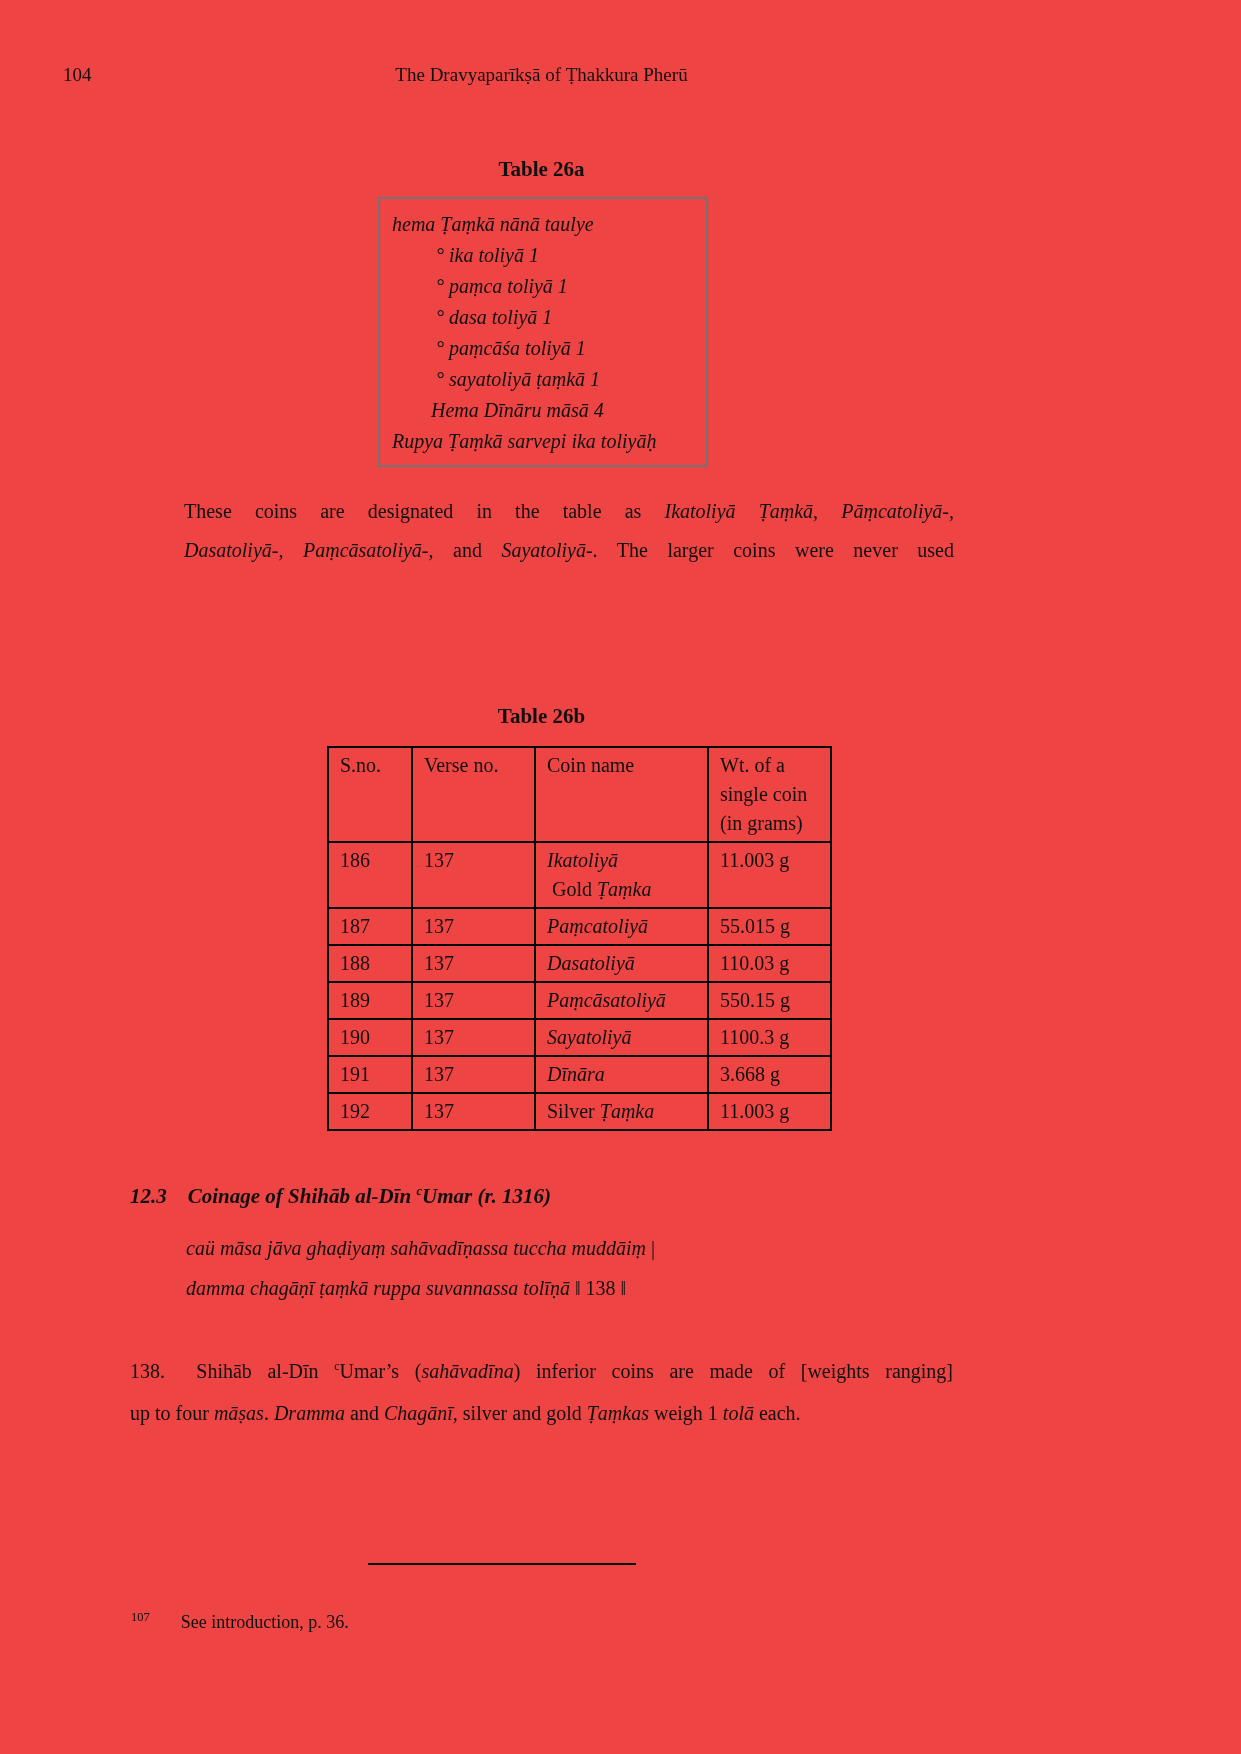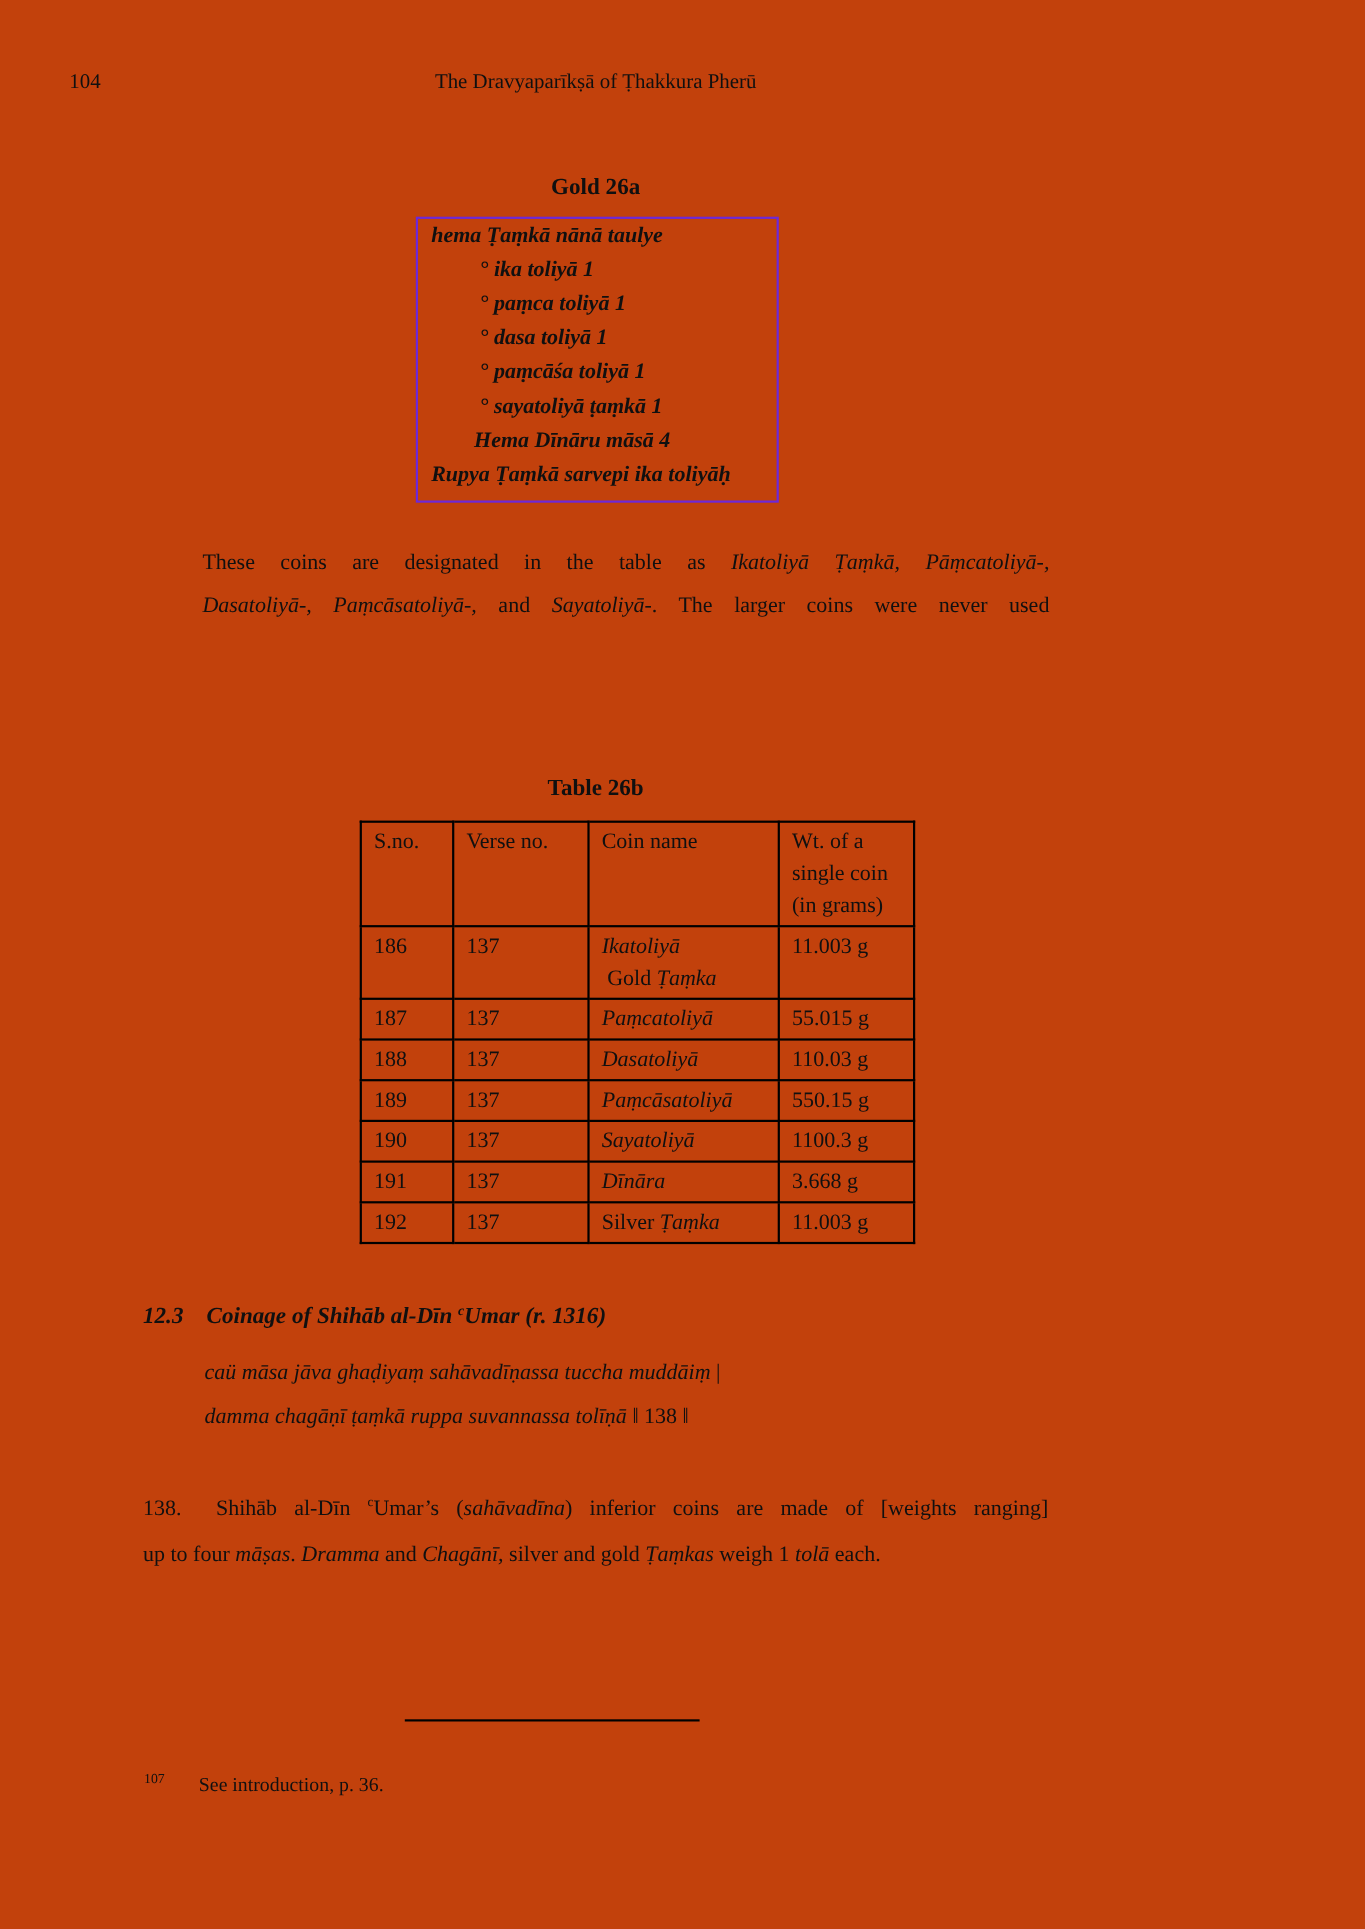--- a/index.html
+++ b/index.html
@@ -1,20 +1,20 @@
 <!DOCTYPE html>
 <html><head>
 <meta charset="utf-8">
 <style>
   html, body { margin: 0; padding: 0; background: #ffffff; }
   .page {
     position: relative;
     width: 1241px;
     height: 1754px;
-    background: #c2410c;
+    background: #ef4444;
     color: #101010;
     font-family: "Liberation Serif", "DejaVu Serif", serif;
     overflow: hidden;
   }
   .it { font-style: italic; margin-top: 36px; }
   sup { font-size: 0.6em; line-height: 0; }
 
   .hdr-num {
     position: absolute; left: 63px; top: 64px;
     font-size: 19px;
@@ -23,23 +23,22 @@
     position: absolute; left: 130px; top: 64px; width: 823px;
     text-align: center; font-size: 19px;
   }
 
   .t26a-title {
     position: absolute; left: 130px; top: 157px; width: 823px;
     text-align: center; font-weight: bold; font-size: 21px;
   }
   .t26a-box {
     position: absolute; left: 378px; top: 197px; width: 326px;
-    border: 2px solid #6d28d9;
-    padding: 0 0 8px 0;
-    font-weight: bold;
+    border: 2px solid #737373;
+    padding: 10px 0 8px 0;
   }
   .t26a-box .trow {
     font-style: italic; font-size: 20px; line-height: 31px;
     padding-left: 12px; white-space: nowrap;
   }
   .t26a-box .trow.ind1 { padding-left: 56px; }
   .t26a-box .trow.ind05 { padding-left: 25px; margin-left: 26px; }
 
   .para1 {
     position: absolute; left: 184px; top: 492px; width: 770px;
@@ -98,21 +97,21 @@
   }
 </style>
 </head>
 <body>
 
 <div class="page">
 
   <div class="hdr-num">104</div>
   <div class="hdr-title">The Dravyaparīkṣā of Ṭhakkura Pherū</div>
 
-  <div class="t26a-title">Gold 26a</div>
+  <div class="t26a-title">Table 26a</div>
   <div class="t26a-box">
     <div class="trow">hema Ṭaṃkā nānā taulye</div>
     <div class="trow ind1">° ika toliyā 1</div>
     <div class="trow ind1">° paṃca toliyā 1</div>
     <div class="trow ind1">° dasa toliyā 1</div>
     <div class="trow ind1">° paṃcāśa toliyā 1</div>
     <div class="trow ind1">° sayatoliyā ṭaṃkā 1</div>
     <div class="trow ind05">Hema Dīnāru māsā 4</div>
     <div class="trow">Rupya Ṭaṃkā sarvepi ika toliyāḥ</div>
   </div>

